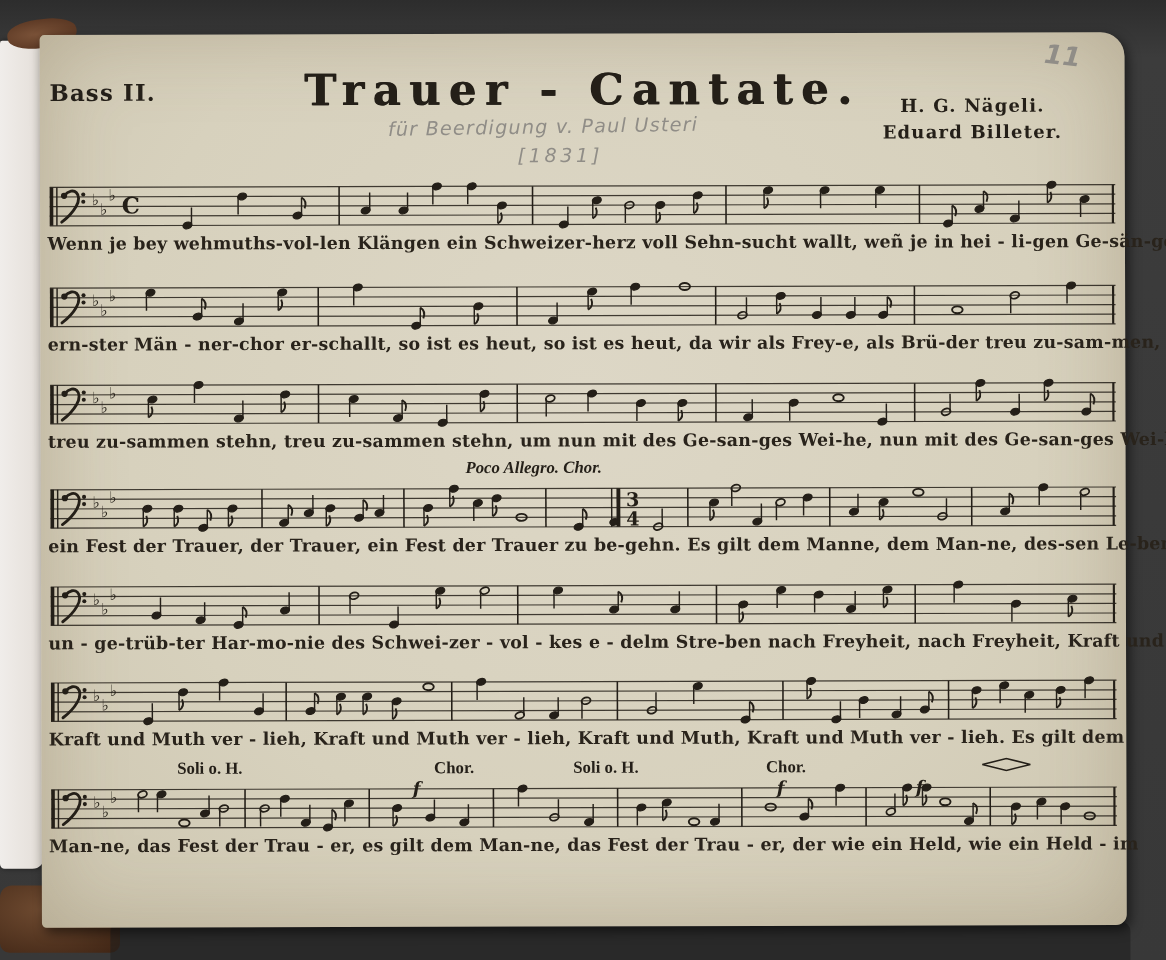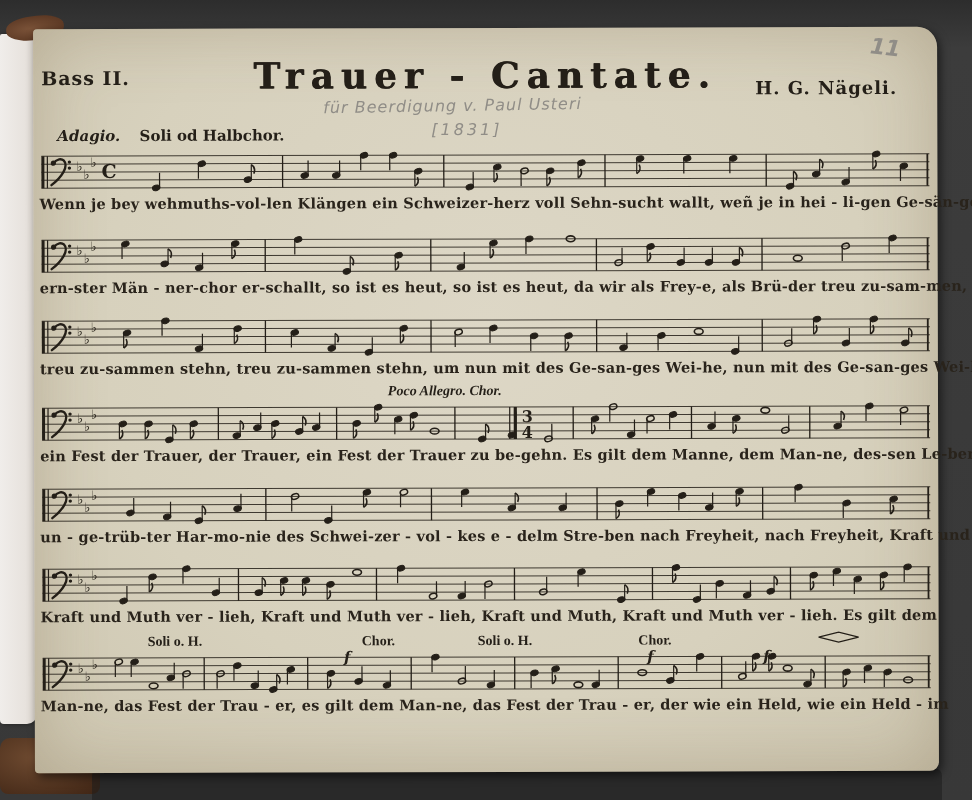--- a/index.html
+++ b/index.html
@@ -31,22 +31,22 @@
   .part-label{position:absolute;left:8px;top:38px;font-size:19px;font-weight:bold;
     letter-spacing:1px;color:var(--ink,#241f18);}
   .title{position:absolute;left:0;top:26px;width:100%;text-align:center;
     font-size:36px;font-weight:bold;letter-spacing:7px;color:var(--ink,#241f18);
     text-shadow:.6px 0 0 currentColor;}
   .pencil{position:absolute;color:var(--pencil,#908d87);font-family:"DejaVu Sans","Liberation Sans",sans-serif;
     font-style:italic;}
   .pencil-dedication{left:290px;top:68px;font-size:16px;transform:rotate(-.8deg);letter-spacing:1px;}
   .pencil-year{left:398px;top:92px;font-size:16px;letter-spacing:3px;}
   .page-number{right:36px;top:8px;font-size:22px;font-weight:bold;transform:rotate(6deg);}
-  .composers{position:absolute;right:40px;top:50px;text-align:center;
-    font-weight:bold;font-size:18px;line-height:22px;color:var(--ink,#241f18);letter-spacing:1px;}
+  .composers{position:absolute;right:52px;top:50px;text-align:center;
+    font-weight:bold;font-size:15px;line-height:22px;color:var(--ink,#241f18);letter-spacing:1px;}
   .tempo-line{position:absolute;left:24px;top:98px;font-size:15px;font-weight:bold;color:var(--ink,#241f18);}
   .tempo-line .tempo{font-style:italic;margin-right:14px;}
 
   .system{position:absolute;left:6px;width:892px;height:70px;}
   .staff-svg{position:absolute;left:0;top:0;width:892px;height:46px;display:block;}
   .lyrics{position:absolute;left:0;top:44px;width:100%;text-align:center;
     font-size:14.5px;font-weight:bold;color:#29231b;letter-spacing:.2px;
     white-space:nowrap;}
   .marking{position:absolute;top:-19px;font-size:14px;font-weight:bold;
     color:var(--ink,#241f18);white-space:nowrap;font-family:Liberation Serif, serif;}
@@ -65,24 +65,21 @@
   <div class="shadow-bottom"></div>
 
   <div class="page">
     <div class="part-label">Bass II.</div>
     <div class="title">Trauer - Cantate.</div>
     <div class="pencil pencil-dedication">für Beerdigung v. Paul Usteri</div>
     <div class="pencil pencil-year">[1831]</div>
     <div class="pencil page-number">11</div>
     <div class="composers">
       <div>H. G. Nägeli.</div>
-    </div>
-    <div class="tempo-line">
-      <span class="tempo">Adagio.</span>
-      <span>Soli od Halbchor.</span>
+      <div>Eduard Billeter.</div>
     </div>
 
     <div>
         <div class="system" style="top: 122px;">
           <svg class="staff-svg" viewBox="0 0 892 46">
             <line x1="2" y1="5" x2="890" y2="5" stroke="#241f18" stroke-width="1" opacity="0.85"></line>
             <line x1="2" y1="13" x2="890" y2="13" stroke="#241f18" stroke-width="1" opacity="0.85"></line>
             <line x1="2" y1="21" x2="890" y2="21" stroke="#241f18" stroke-width="1" opacity="0.85"></line>
             <line x1="2" y1="29" x2="890" y2="29" stroke="#241f18" stroke-width="1" opacity="0.85"></line>
             <line x1="2" y1="37" x2="890" y2="37" stroke="#241f18" stroke-width="1" opacity="0.85"></line>

